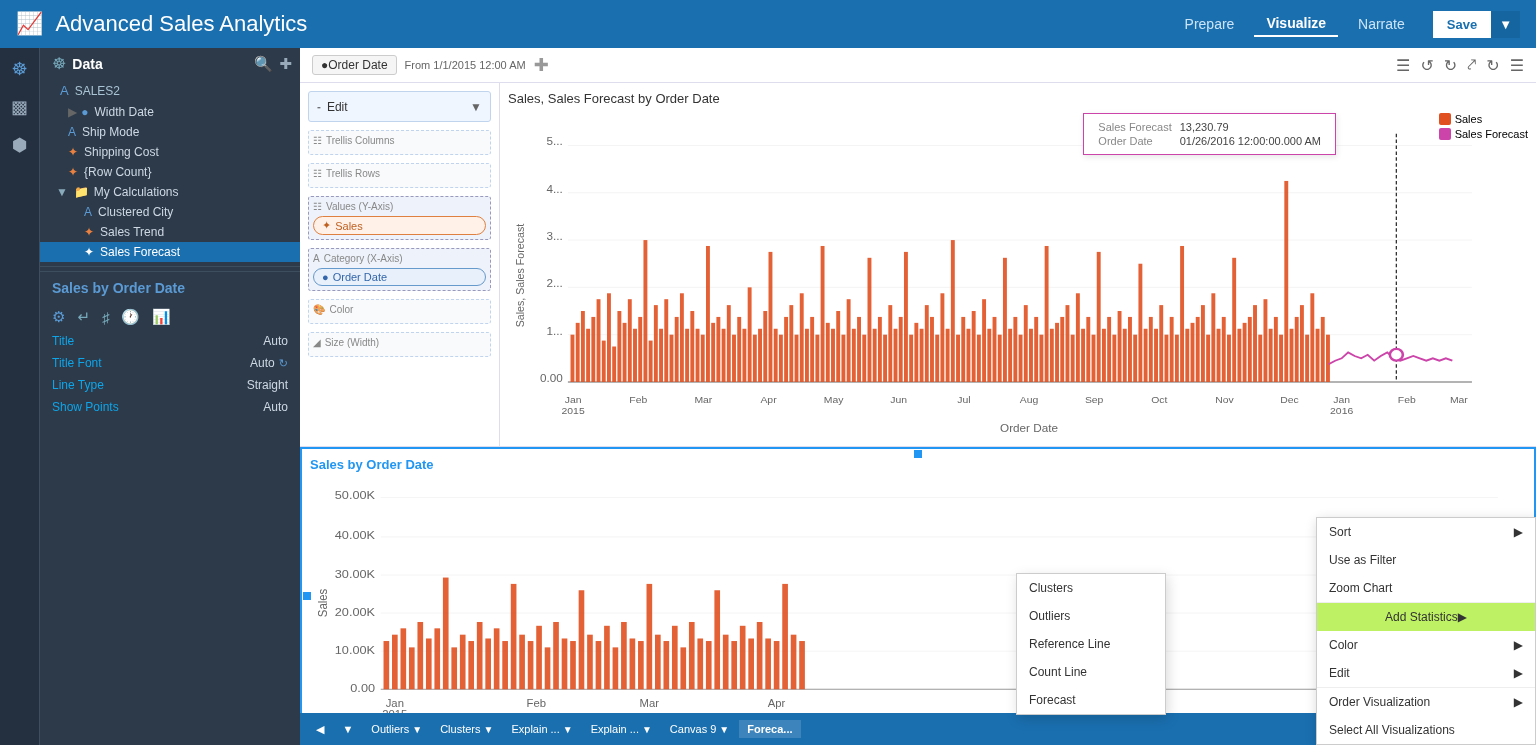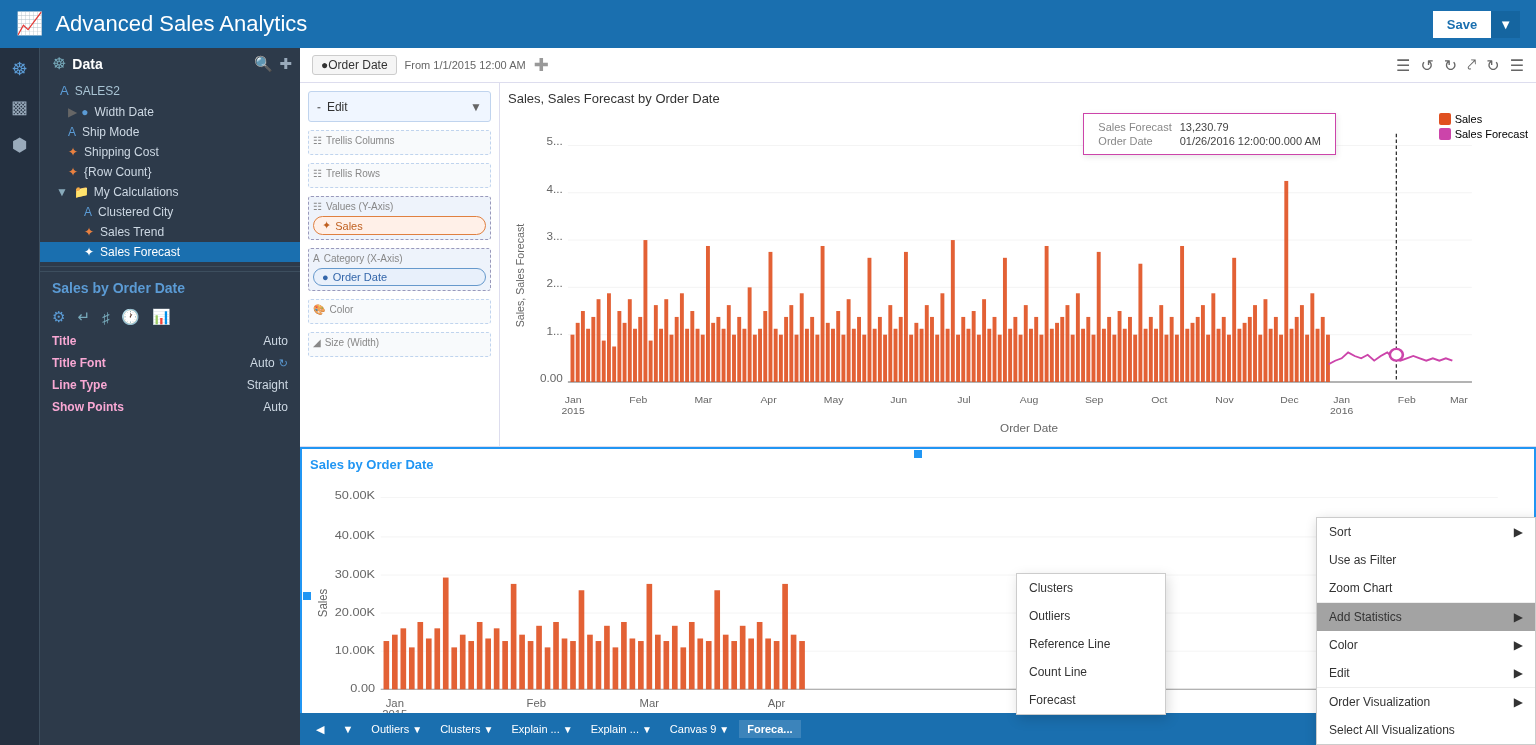--- a/index.html
+++ b/index.html
@@ -211,22 +211,21 @@
     .property-row {
       display: flex;
       align-items: center;
       padding: 4px 12px;
       background: #2d3a4a;
       color: #cdd8e3;
       font-size: 12px;
     }
     .property-row .prop-label {
       flex: 1;
-      color: #f9a8d4;
-      font-weight: bold;
+      color: #0ea5e9;
     }
     .property-row .prop-value {
       color: #cdd8e3;
       font-weight: 500;
     }
     .property-row .prop-reset {
       color: #5b9bd5;
       margin-left: 4px;
       cursor: pointer;
       font-size: 11px;
@@ -395,21 +394,21 @@
     }
     .context-menu-item {
       padding: 7px 12px;
       font-size: 12px;
       color: #333;
       cursor: pointer;
       display: flex;
       align-items: center;
       justify-content: space-between;
     }
-    .context-menu-item.highlighted { background: #a3a3a3; }
+    .context-menu-item.highlighted { background: #bef264; justify-content: center; }
     .context-menu-divider { height: 1px; background: #eee; }
 
     
     .chart-tooltip {
       position: absolute;
       top: 30px;
       right: 200px;
       background: white;
       border: 1.5px solid #cc44aa;
       padding: 6px 10px;
@@ -496,20 +495,25 @@
       border: 1px solid white;
       position: absolute;
     }
   </style>
 </head>
 <body>
 
 <div class="top-header">
   <span class="logo-icon">📈</span>
   <span class="app-title">Advanced Sales Analytics</span>
+  <div class="nav-tabs">
+    <span class="nav-tab">Prepare</span>
+    <span class="nav-tab active">Visualize</span>
+    <span class="nav-tab">Narrate</span>
+  </div>
   <button class="save-btn">Save</button>
   <button class="save-dropdown">▼</button>
 </div>
 
 <div class="main-layout">
 
   <div class="left-sidebar">
 
     <div class="sidebar-icons-row">
       <span class="side-icon" style="color:#5b9bd5;">☸</span>

